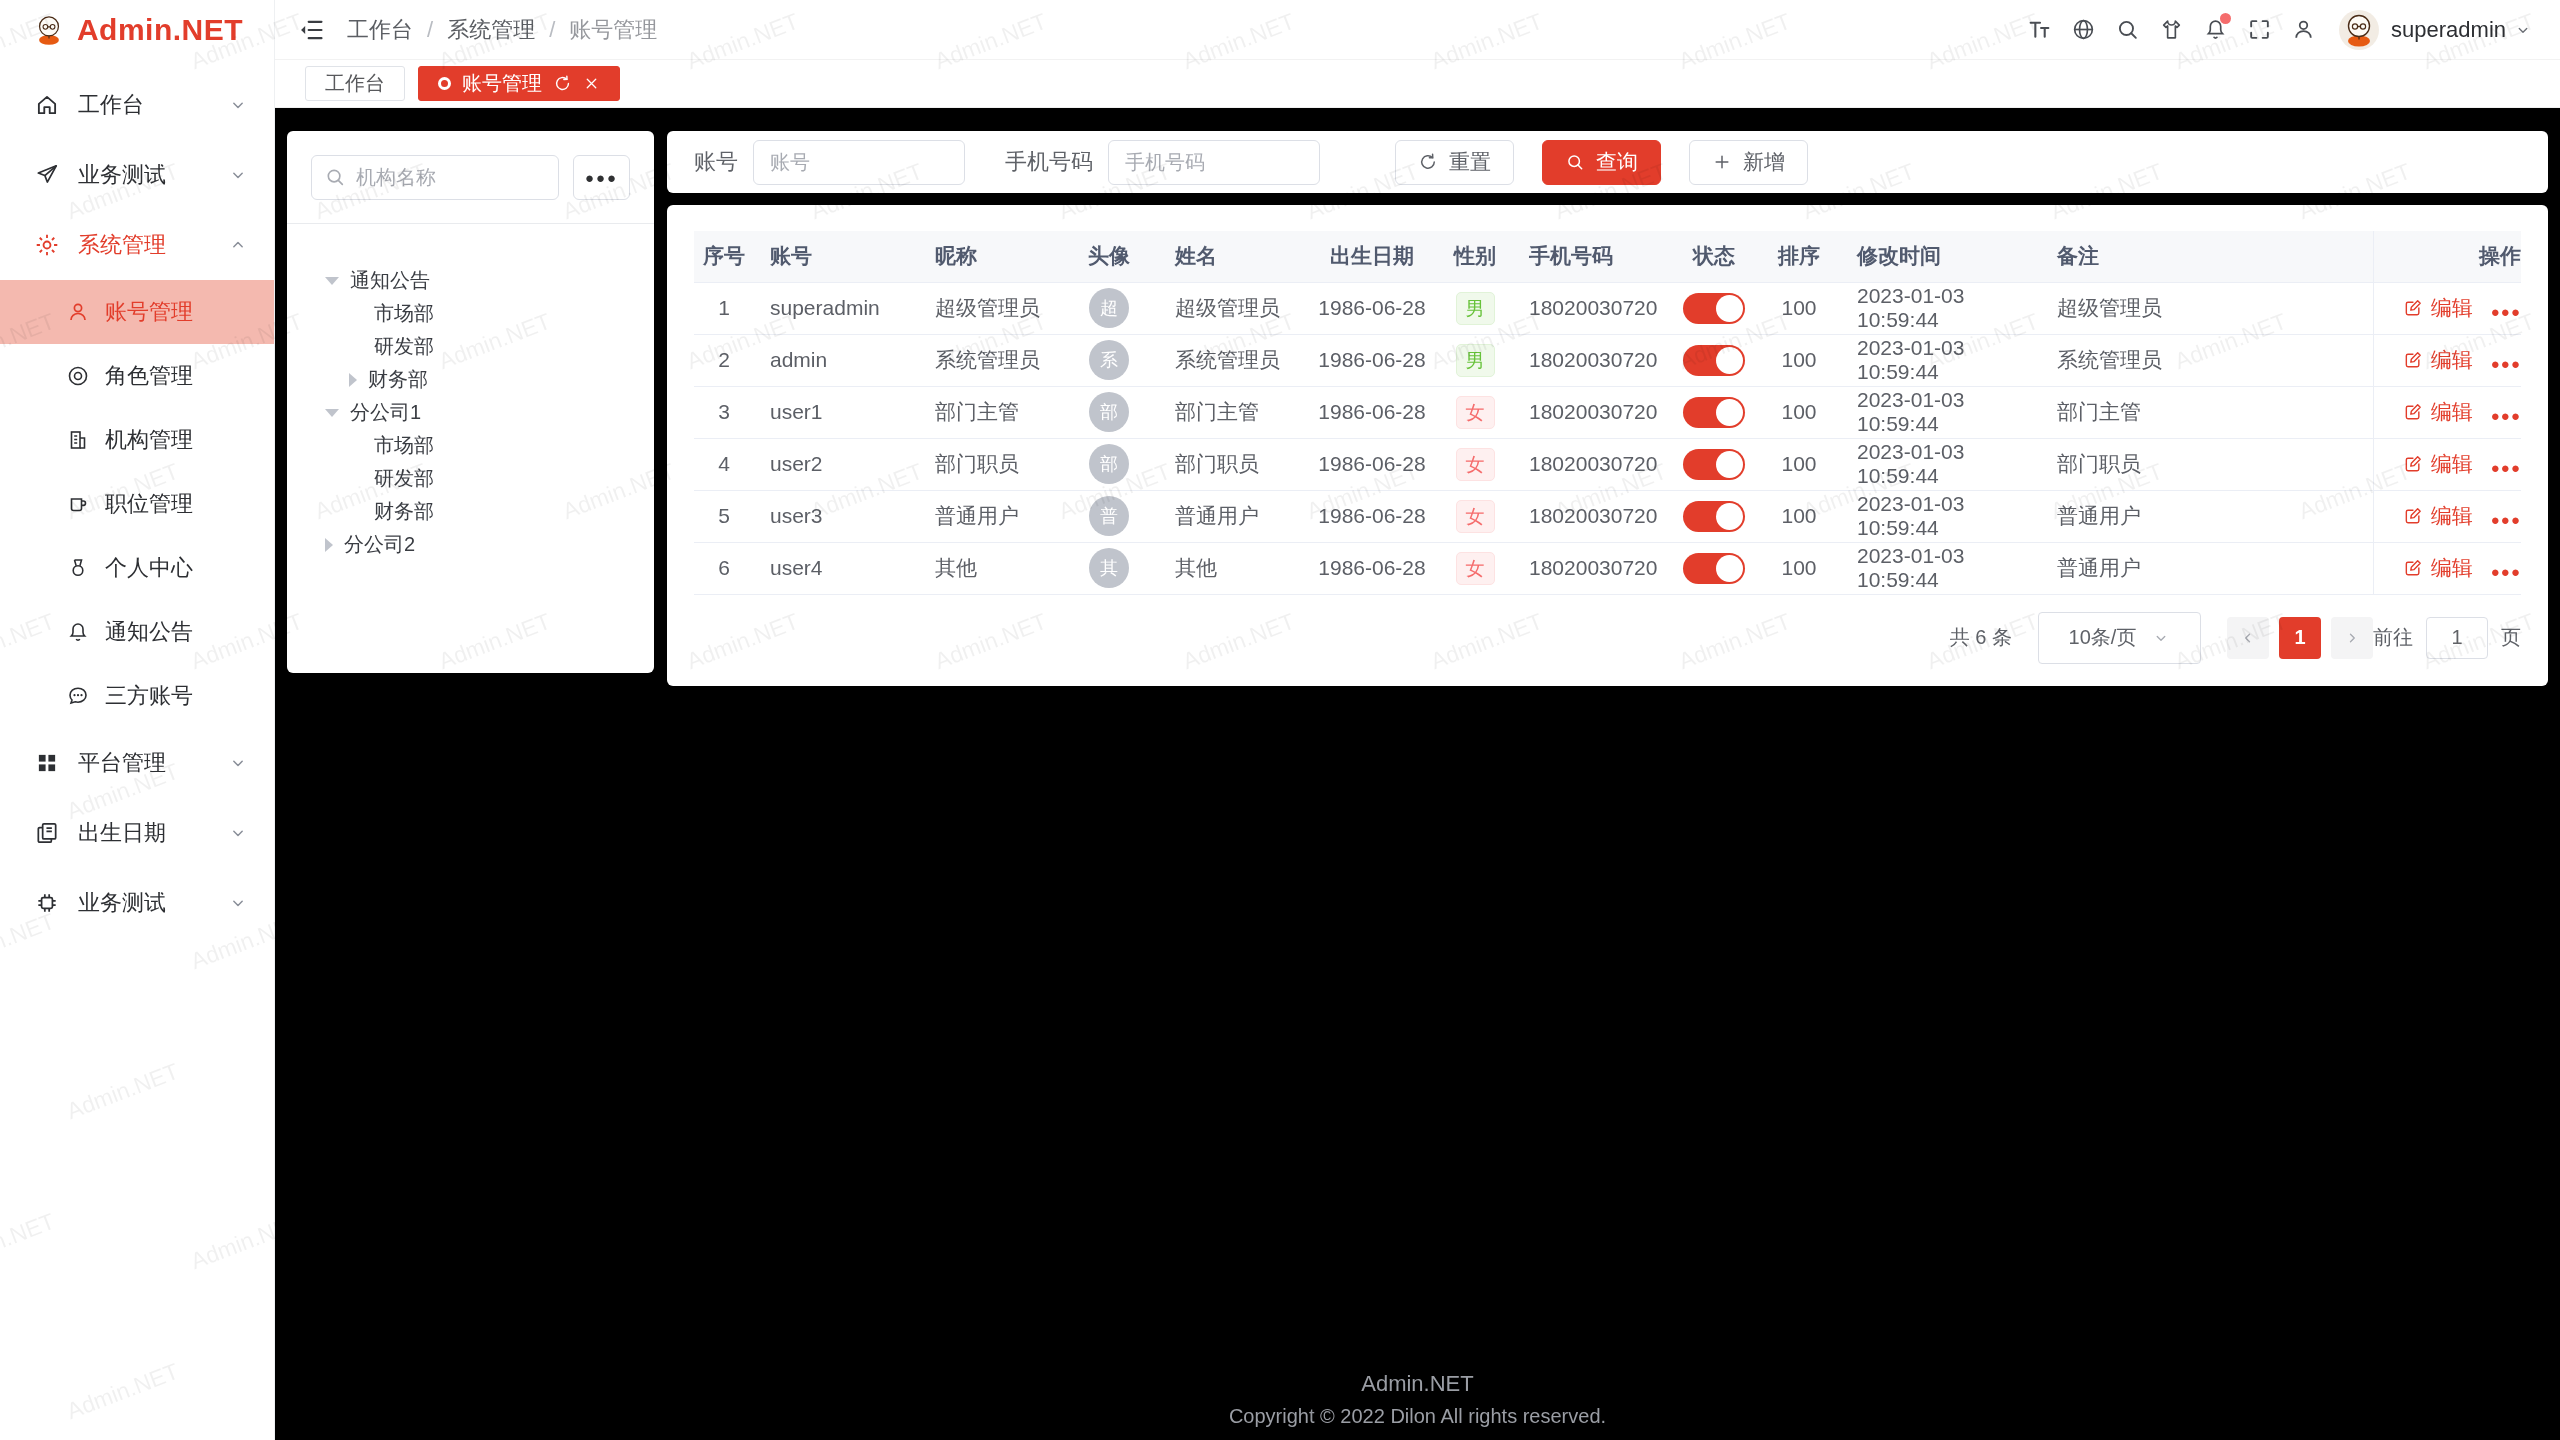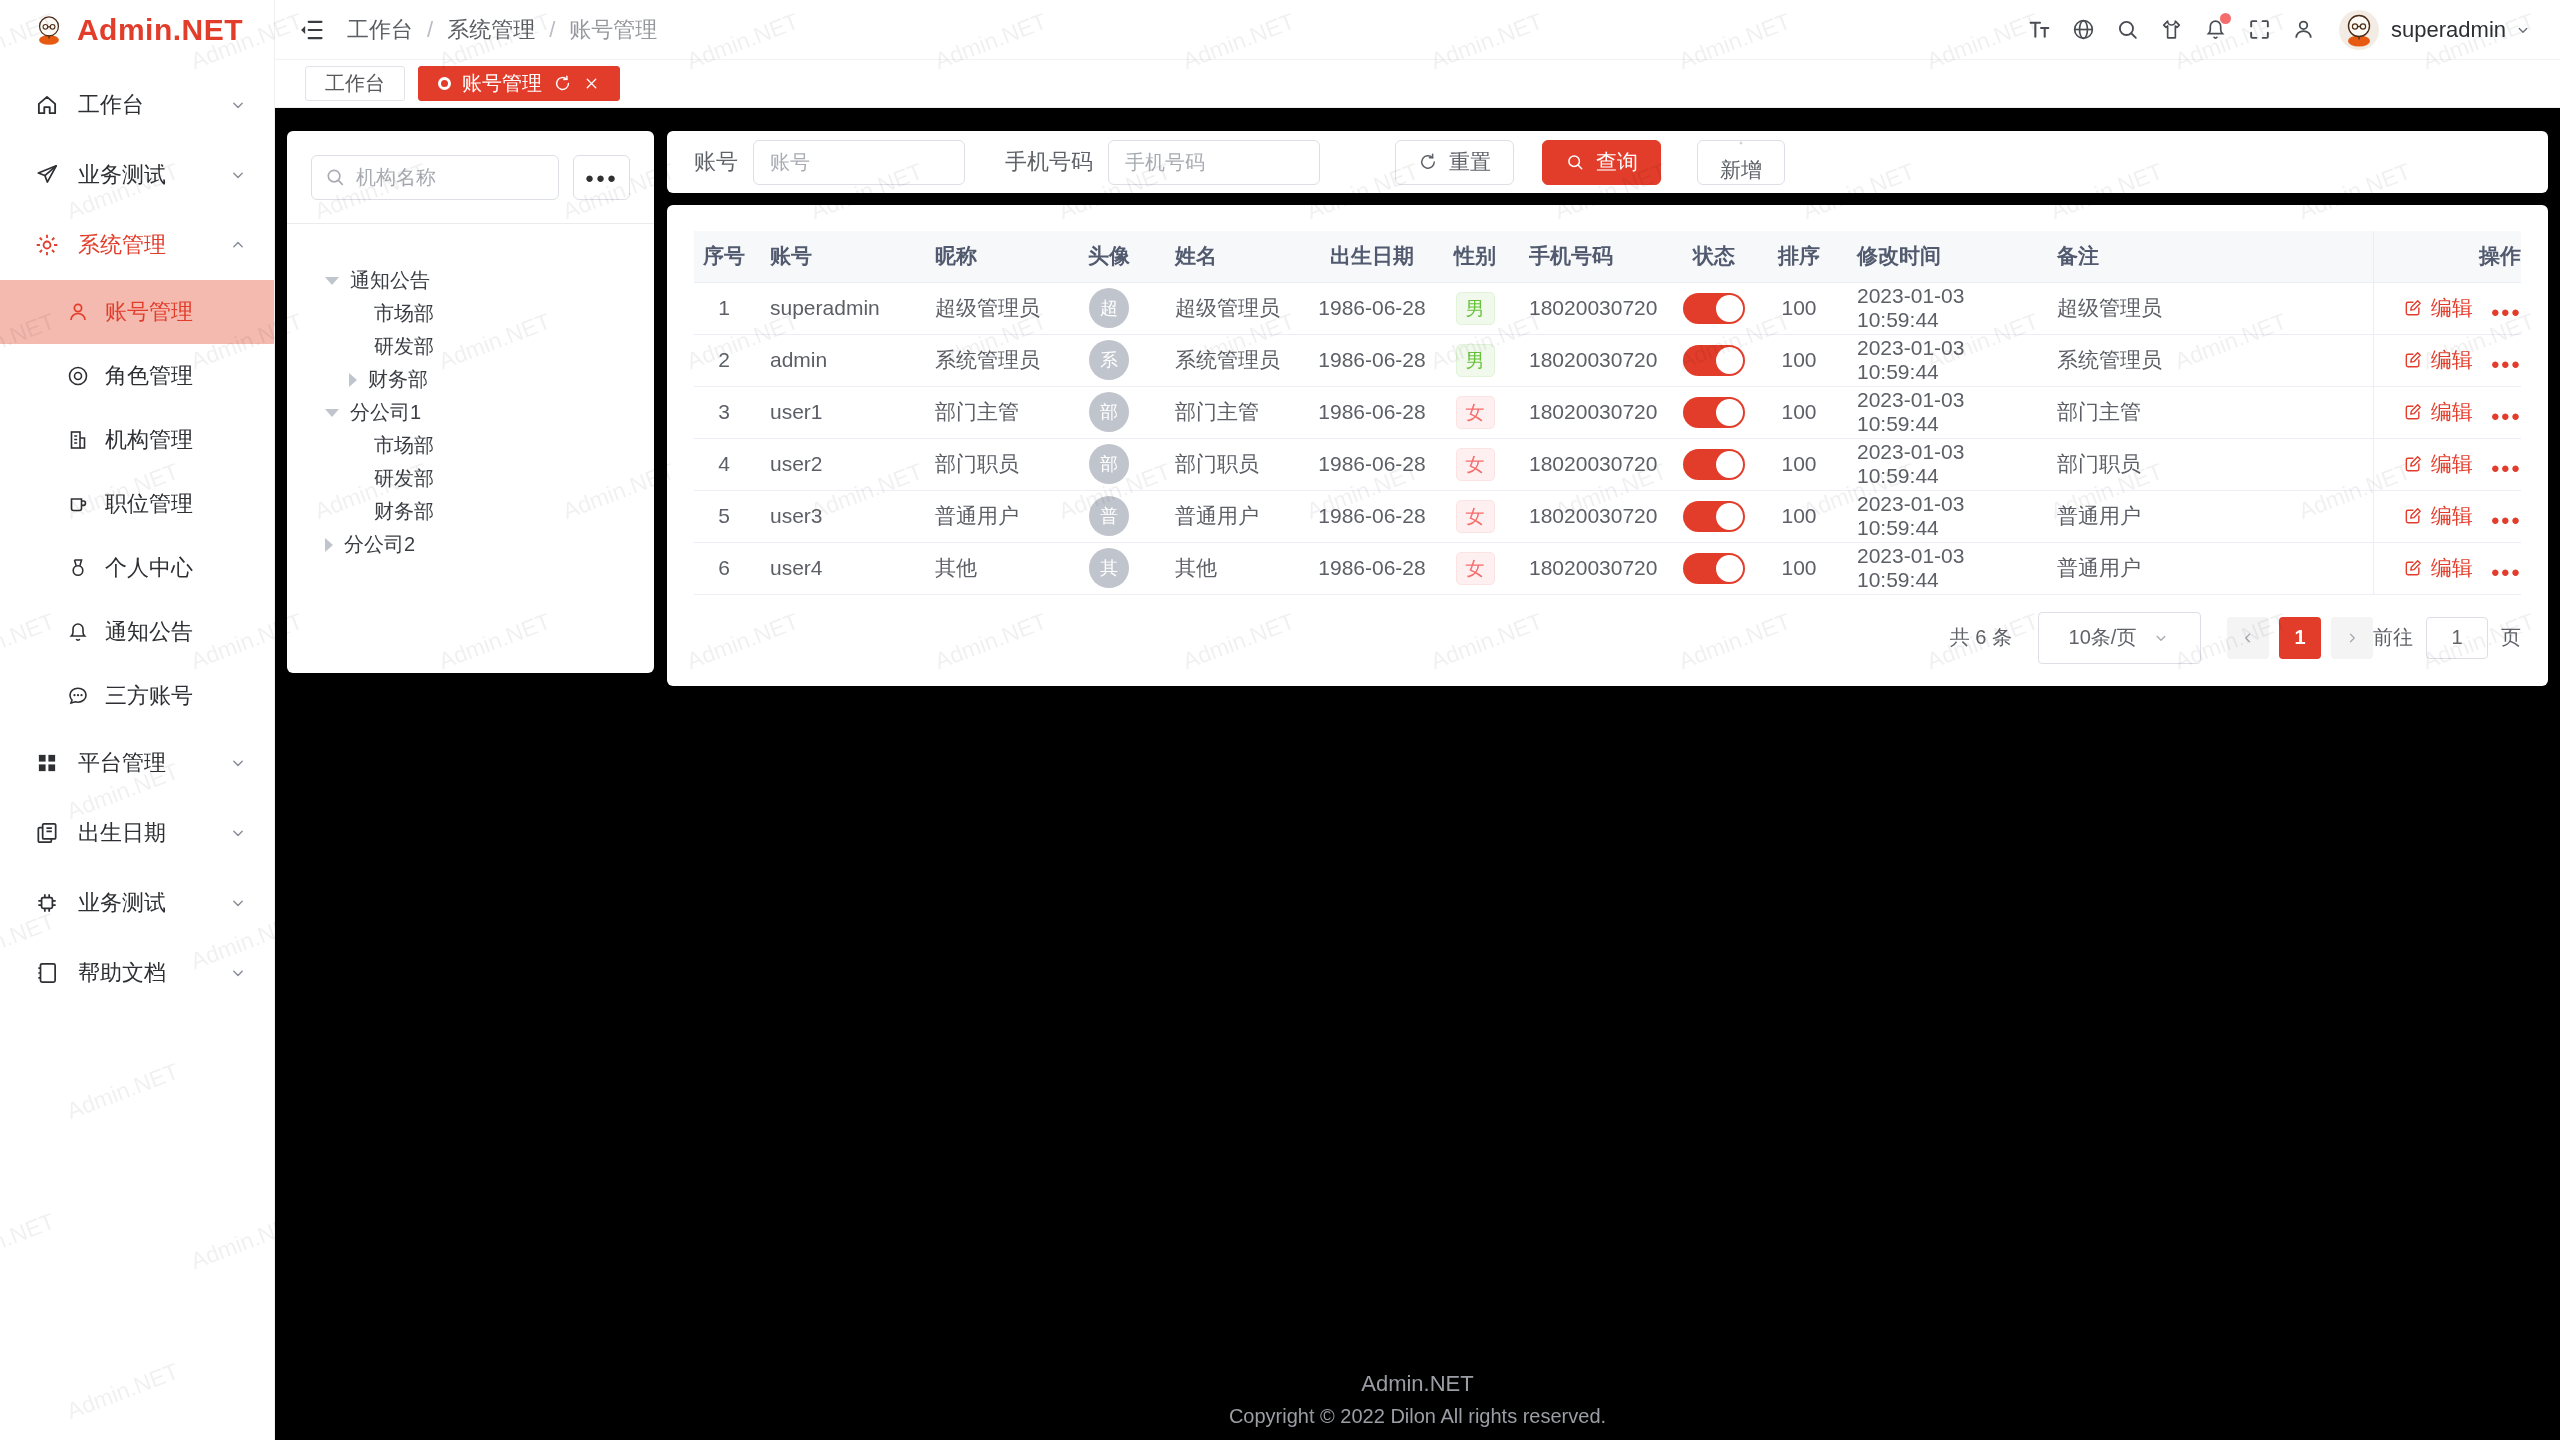--- a/index.html
+++ b/index.html
@@ -81,21 +81,21 @@
   .filter-card{height:62px;display:flex;align-items:center;padding:0 27px;}
   .f-label{font-size:22px;color:#5f6268;margin-right:15px;flex-shrink:0;}
   .f-label.second{margin-left:40px;}
   .f-input{width:212px;height:45px;border:1px solid #dcdfe6;border-radius:6px;padding:0 16px;font-size:20px;color:#606266;outline:none;font-family:inherit;background:#fff;}
   .f-input::placeholder{color:#a8abb2;}
   .btn{height:45px;border-radius:6px;font-size:21px;display:inline-flex;align-items:center;gap:11px;padding:0 22px;cursor:pointer;background:#fff;border:1px solid #dcdfe6;color:#5f6268;font-family:inherit;}
   .btn svg{width:20px;height:20px;}
   .btn.primary{background:var(--primary);border-color:var(--primary);color:#fff;}
   .btn.reset{margin-left:75px;}
   .btn.query{margin-left:28px;}
-  .btn.add{margin-left:36px;flex-direction:column;}
+  .btn.add{margin-left:28px;}
 
   
   .table-card{padding:26px 27px 22px;}
   table{width:100%;border-collapse:collapse;table-layout:fixed;}
   th{height:51px;background:#f7f8fa;font-size:21px;font-weight:600;color:#515a6e;text-align:left;padding:0 0 0 16px;border-bottom:1px solid #ebeef5;}
   td{height:52px;font-size:21px;color:#5c5f66;padding:0 0 0 16px;border-bottom:1px solid #ebeef5;background:#fff;}
   th.c,td.c{text-align:center;padding-left:0;}
   th.ops-col,td.ops-col{border-left:1px solid #ebeef5;text-align:right;padding-left:0;}
   .avatar-circle{display:inline-block;width:40px;height:40px;line-height:40px;border-radius:50%;background:#c0c4cc;color:#fff;font-size:18px;text-align:center;}
   .tag{display:inline-block;height:33px;line-height:31px;padding:0 9px;border-radius:5px;font-size:19px;}
@@ -376,29 +376,20 @@
         <span>出生日期</span>
         <svg class="chev">
             <use href="#i-chev"></use>
           </svg>
       </div>
       <div class="mi">
         <svg class="ic">
             <use href="#i-cpu"></use>
           </svg>
         <span>业务测试</span>
-        <svg class="chev">
-            <use href="#i-chev"></use>
-          </svg>
-      </div>
-      <div class="mi">
-        <svg class="ic">
-            <use href="#i-book"></use>
-          </svg>
-        <span>帮助文档</span>
         <svg class="chev">
             <use href="#i-chev"></use>
           </svg>
       </div>
     </nav>
   </aside>
 
   <div class="main">
 
     <header class="topbar">

